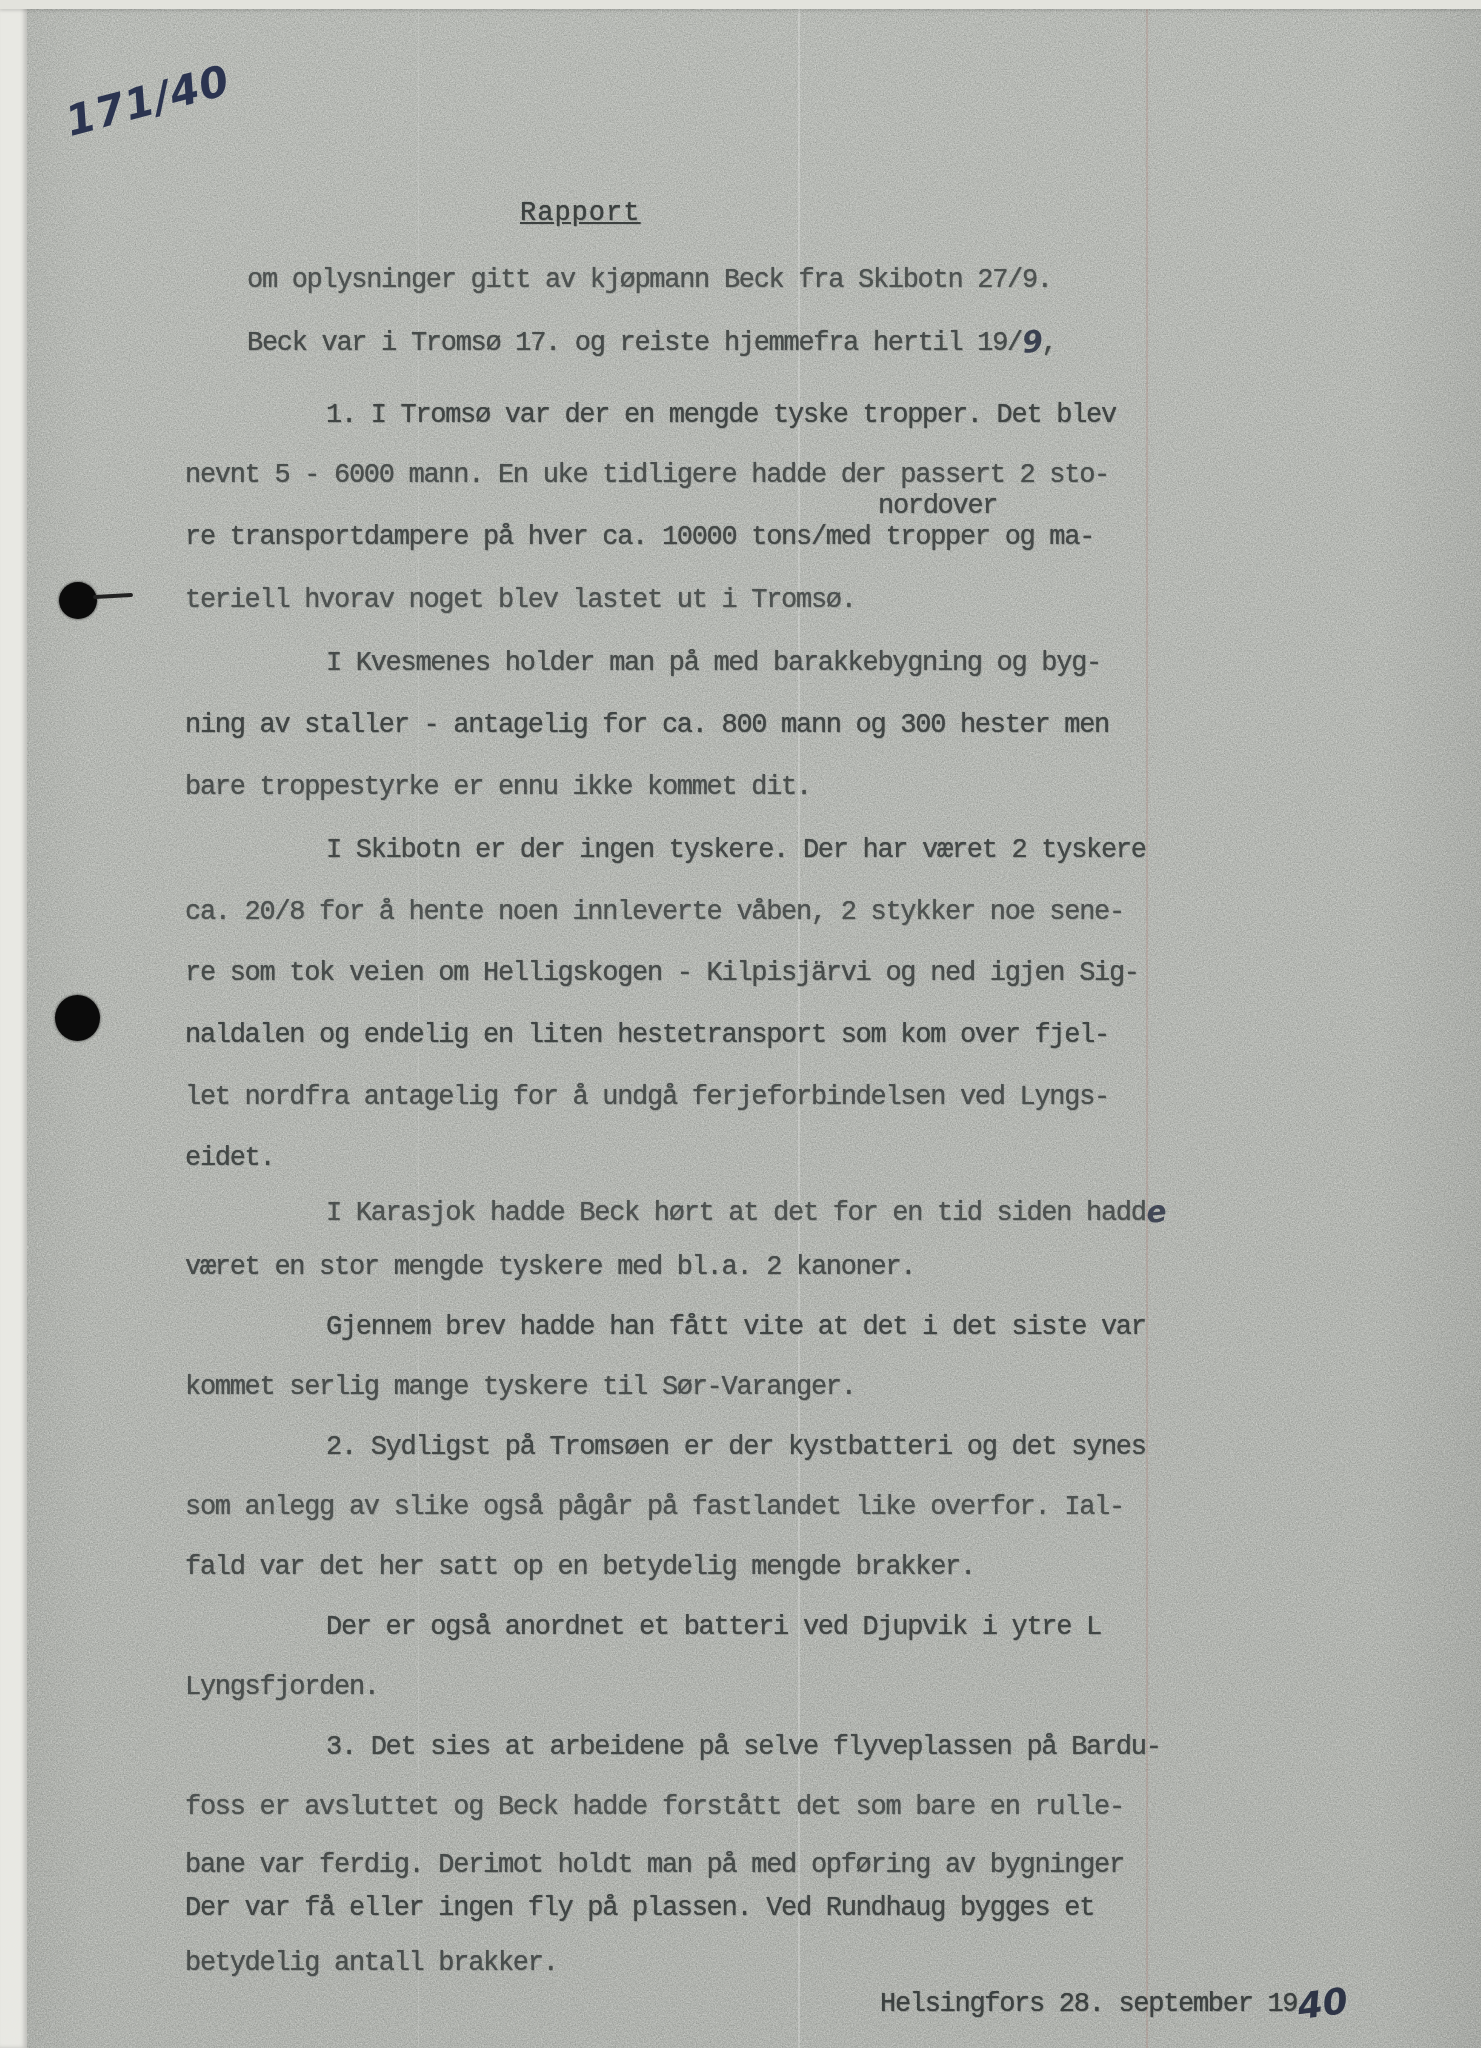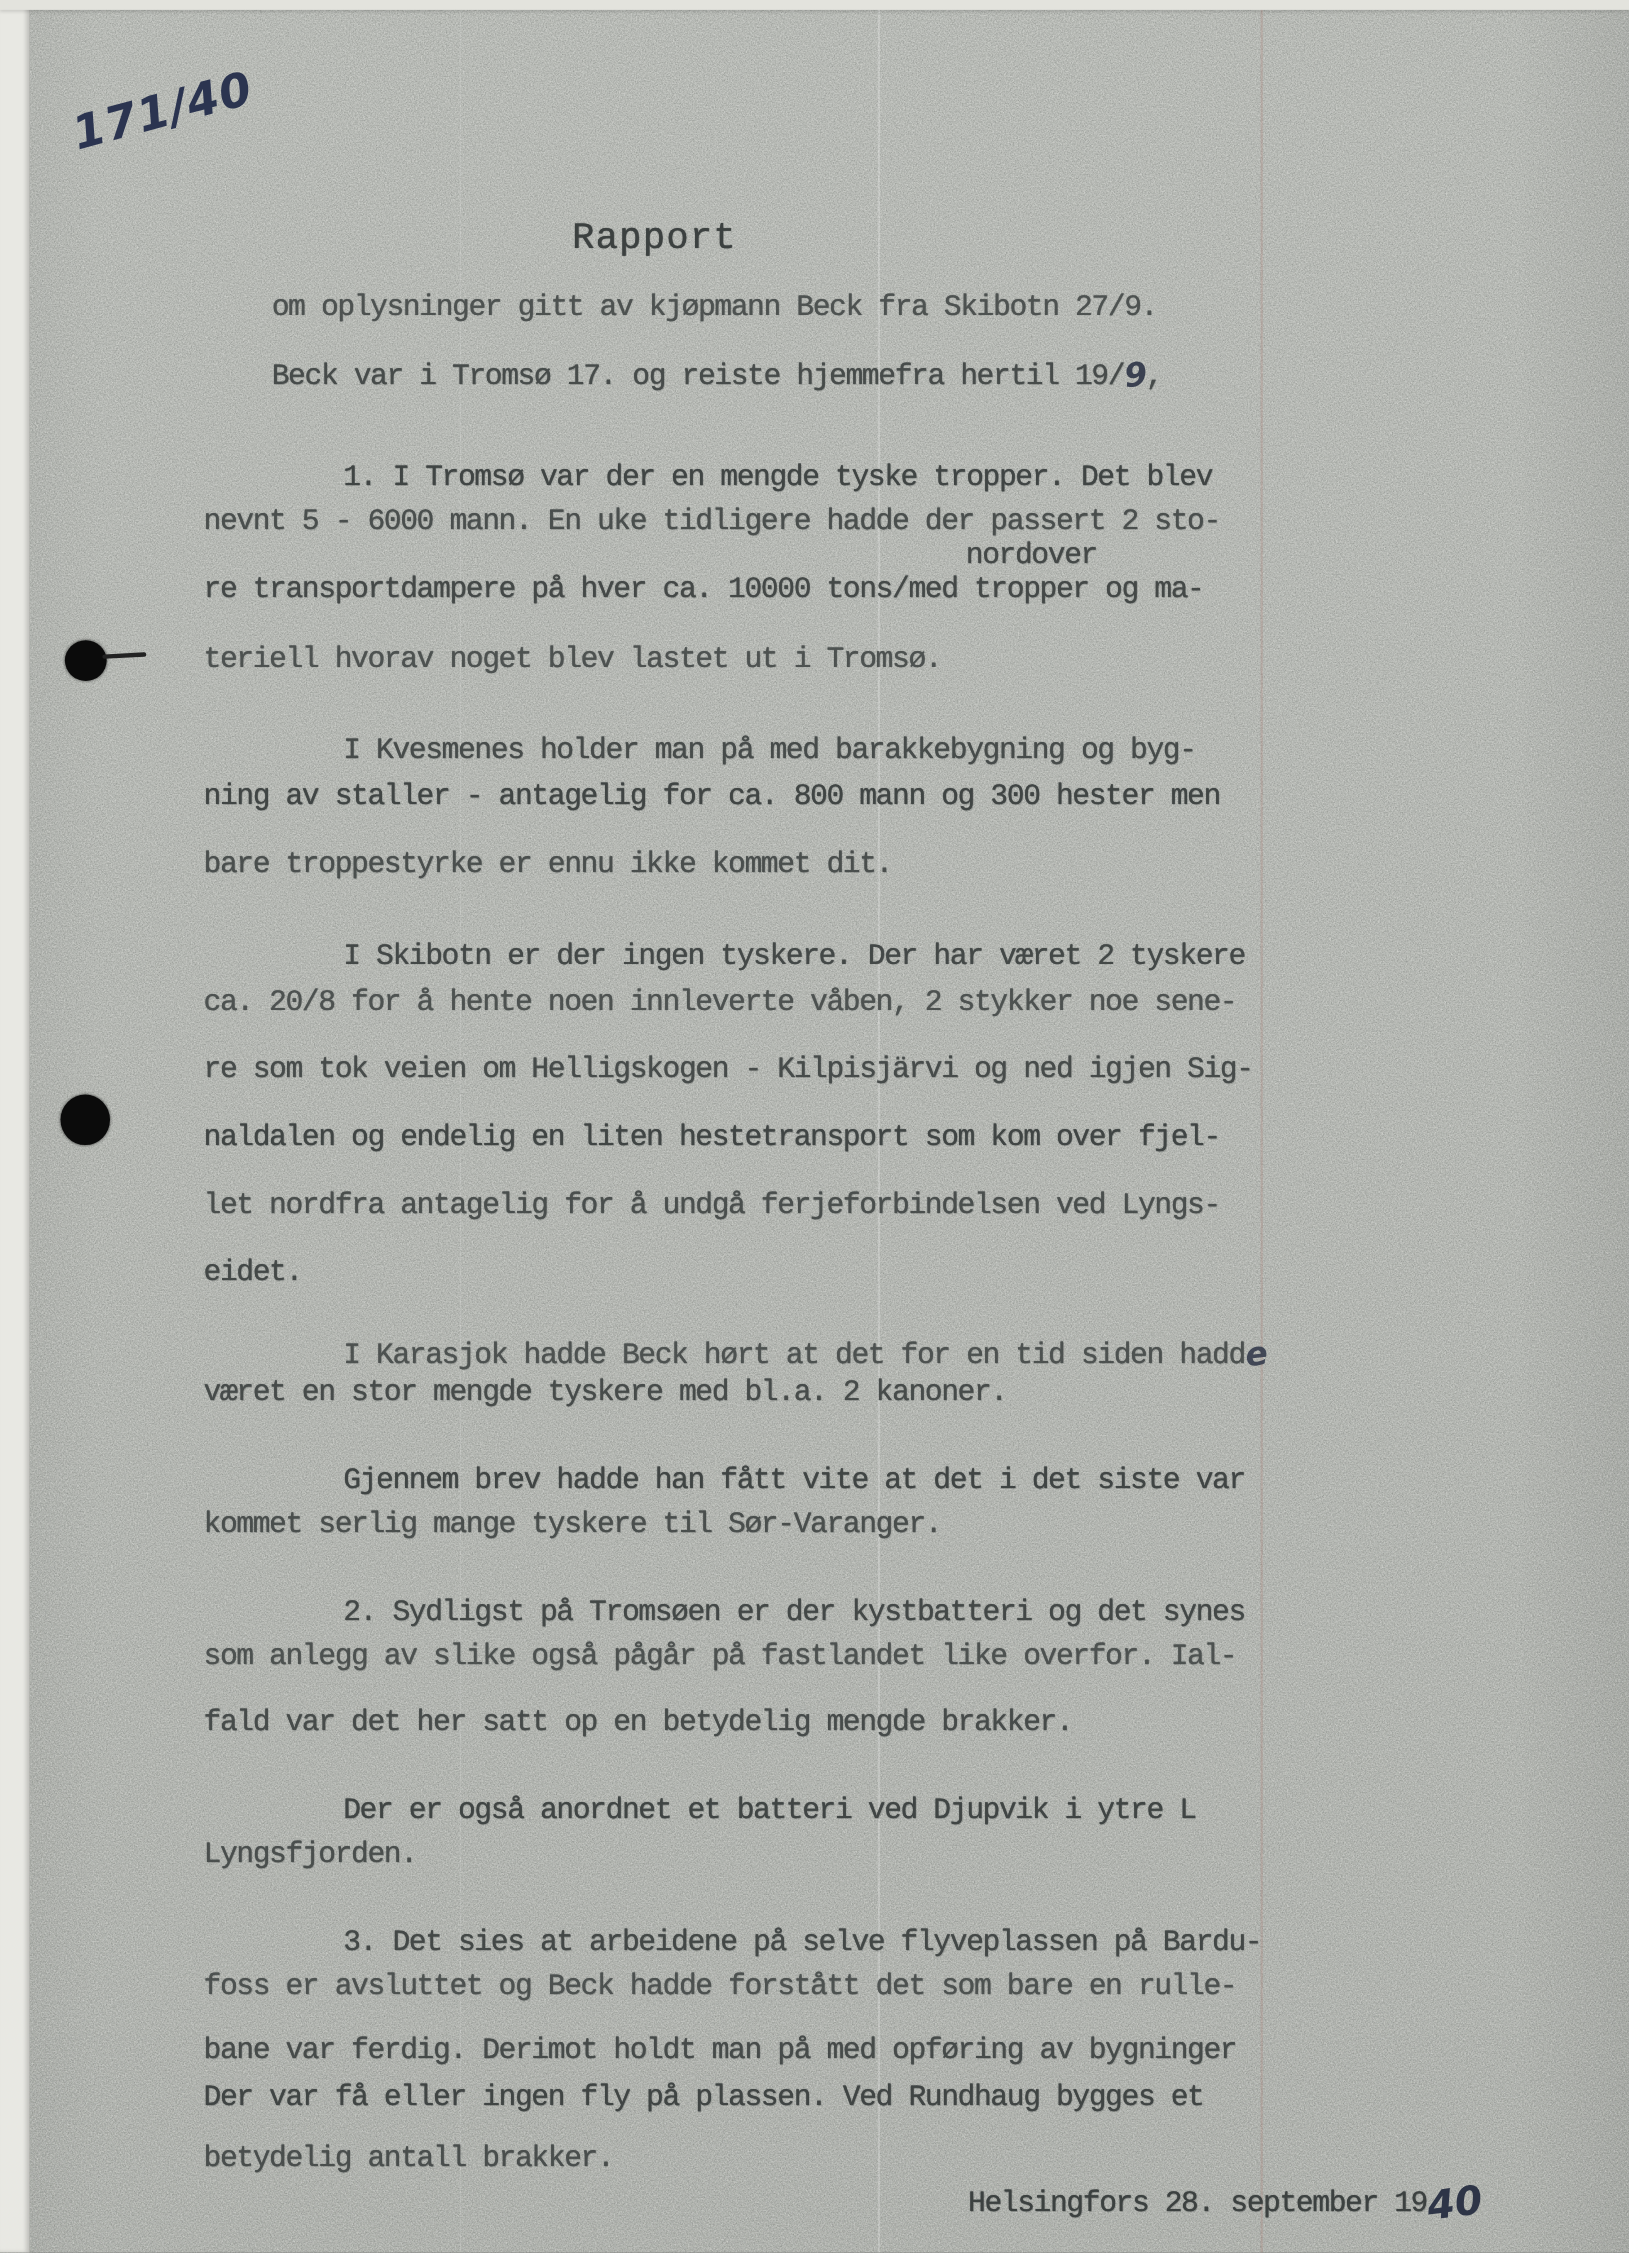--- a/index.html
+++ b/index.html
@@ -28,22 +28,22 @@
   .hole1{left:59px;top:582px;width:38px;height:37px;}
   .hole2{left:55px;top:995px;width:45px;height:46px;}
   .scratch{position:absolute;left:93px;top:594px;width:40px;height:4px;
     background:#222;border-radius:2px;transform:rotate(-3deg);}
   .typed{color:#3c4140;text-shadow:0 0 1px rgba(48,53,53,0.85), 0.6px 0.6px 0 rgba(48,53,53,0.22);}
   .line{position:absolute;left:185px;font-size:27px;letter-spacing:-1.3px;
     white-space:pre;color:#3c4140;
     text-shadow:0 0 1px rgba(48,53,53,0.85), 0.6px 0.6px 0 rgba(48,53,53,0.2);
     filter:blur(0.25px);}
   .line.sub{left:247px;}
-  .line.indent{left:312px;margin-top:20px;}
-  .title{position:absolute;left:520px;top:198px;font-size:34px;letter-spacing:1px;}
+  .line.indent{left:326px;}
+  .title{position:absolute;left:520px;top:198px;font-size:27px;letter-spacing:1px;text-decoration:underline;}
   .signature{position:absolute;left:880px;top:1978px;font-size:27px;letter-spacing:-1.3px;white-space:pre;filter:blur(0.25px);}
   .hand{font-family:"DejaVu Sans", sans-serif;font-style:italic;font-weight:bold;
     color:#2e3547;text-shadow:none;}
   .hand-inline{display:inline-block;font-size:30px;transform:rotate(-6deg) translateY(2px);}
   .hand-date{display:inline-block;font-size:36px;transform:rotate(-7deg) translateY(5px);letter-spacing:0;}
   .archive{position:absolute;left:64px;top:76px;transform:rotate(-15deg);
     font-family:"DejaVu Sans", sans-serif;font-style:italic;font-weight:bold;
     font-size:42px;color:#2b3450;letter-spacing:1px;}
   .insert{position:absolute;top:-31px;left:672px;letter-spacing:-1.3px;margin-left:21px;}
   .grain{position:absolute;left:0;top:0;pointer-events:none;}

